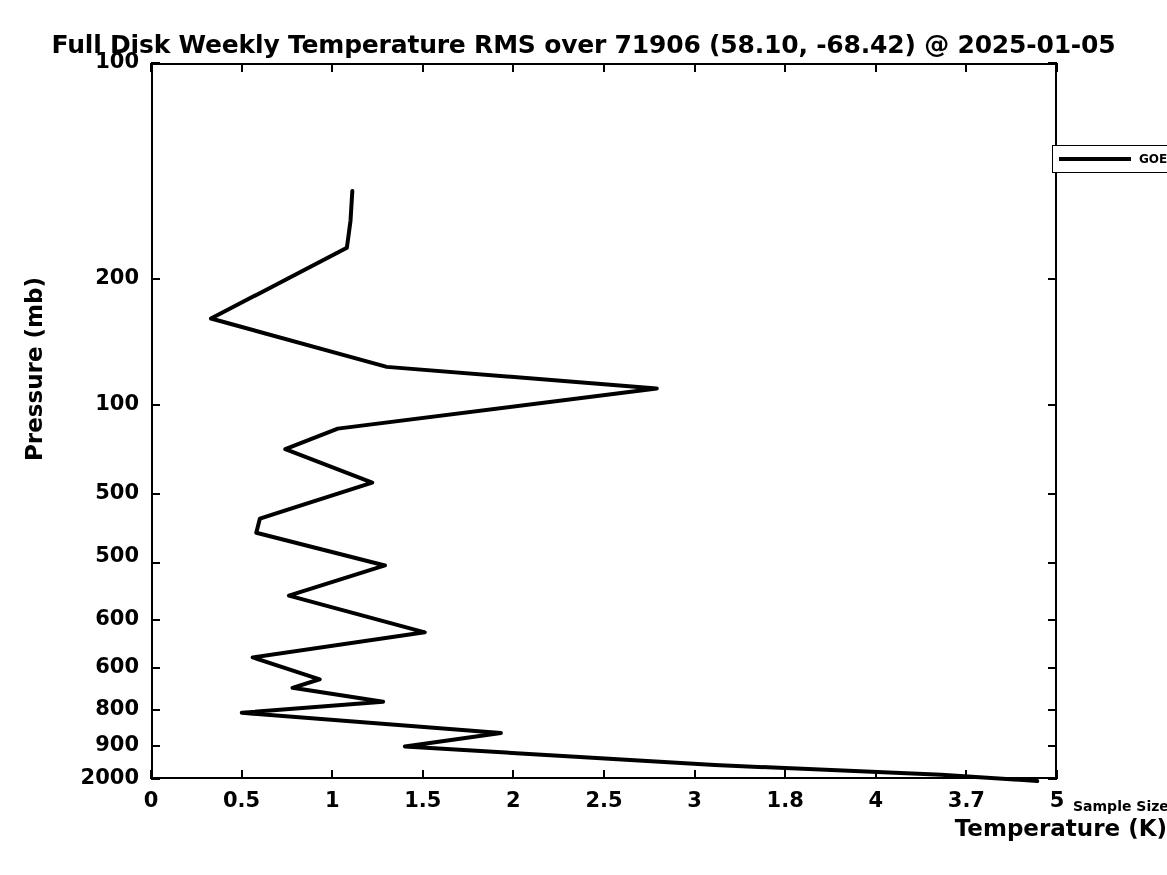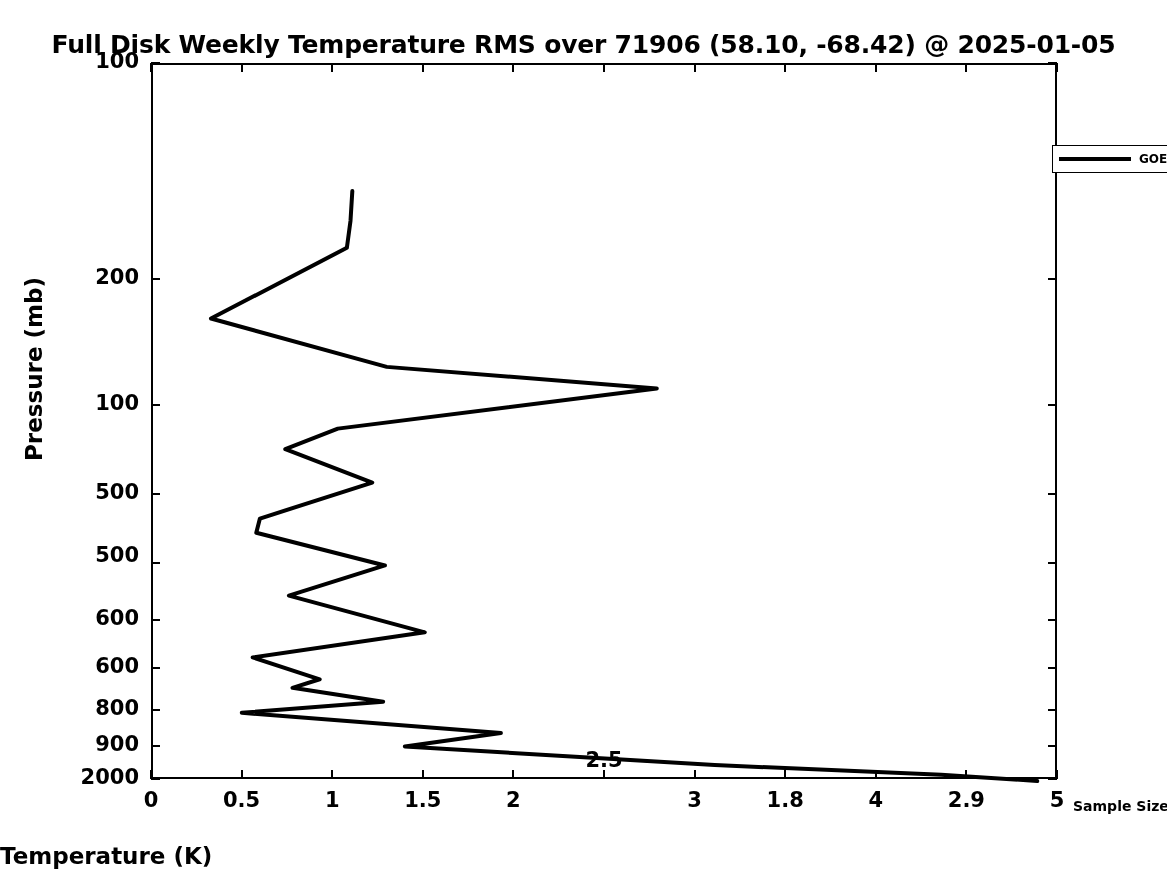--- a/index.html
+++ b/index.html
@@ -26,21 +26,21 @@
   .xtick-label{
     position:absolute;text-align:center;font-size:21px;font-weight:bold;color:#000;
     width:80px;white-space:nowrap;
   }
   #ylabel{
     position:absolute;left:-266px;top:356px;width:600px;text-align:center;
     transform:rotate(-90deg);transform-origin:center center;
     font-size:23px;font-weight:bold;color:#000;white-space:nowrap;
   }
   #xlabel{
-    position:absolute;left:0;top:843px;width:1167px;text-align:left;
+    position:absolute;left:0;top:815px;width:1167px;text-align:right;
     font-size:23px;font-weight:bold;color:#000;white-space:nowrap;
   }
   #legend-box{
     position:absolute;left:899px;top:80px;width:144px;height:28px;
     border:1px solid #000;background:#fff;box-sizing:border-box;
     display:flex;align-items:center;padding:0 6px;gap:8px;
   }
   #legend-line{width:72px;height:4px;background:#000;flex:none;}
   #legend-label{font-size:12px;font-weight:bold;color:#000;white-space:nowrap;}
   #sample-size{
@@ -83,25 +83,25 @@
       <div class="ytick-label" style="left: 29px; top: 695.612px;">800</div>
       <div class="ytick-label" style="left: 29px; top: 732.238px;">900</div>
       <div class="ytick-label" style="left: 29px; top: 765px;">2000</div>
     </div>
   <div id="xtick-labels">
       <div class="xtick-label" style="left: 111px; top: 788px;">0</div>
       <div class="xtick-label" style="left: 201.6px; top: 788px;">0.5</div>
       <div class="xtick-label" style="left: 292.2px; top: 788px;">1</div>
       <div class="xtick-label" style="left: 382.8px; top: 788px; text-align: center;">1.5</div>
       <div class="xtick-label" style="left: 473.4px; top: 788px;">2</div>
-      <div class="xtick-label" style="left: 564px; top: 748px;">2.5</div>
+      <div class="xtick-label" style="left: 564px; top: 788px;">2.5</div>
       <div class="xtick-label" style="left: 654.6px; top: 788px;">3</div>
       <div class="xtick-label" style="left: 745.2px; top: 788px;">1.8</div>
       <div class="xtick-label" style="left: 835.8px; top: 788px;">4</div>
-      <div class="xtick-label" style="left: 926.4px; top: 788px;">2.9</div>
+      <div class="xtick-label" style="left: 926.4px; top: 788px;">3.7</div>
       <div class="xtick-label" style="left: 1017px; top: 788px;">5</div>
     </div>
   <div id="tick-marks">
       <div class="tick" style="left: 151px; top: 62px; width: 9px; height: 2px;"></div>
       <div class="tick" style="left: 1048px; top: 62px; width: 9px; height: 2px;"></div>
       <div class="tick" style="left: 151px; top: 277.537px; width: 9px; height: 2px;"></div>
       <div class="tick" style="left: 1048px; top: 277.537px; width: 9px; height: 2px;"></div>
       <div class="tick" style="left: 151px; top: 403.619px; width: 9px; height: 2px;"></div>
       <div class="tick" style="left: 1048px; top: 403.619px; width: 9px; height: 2px;"></div>
       <div class="tick" style="left: 151px; top: 493.075px; width: 9px; height: 2px;"></div>

